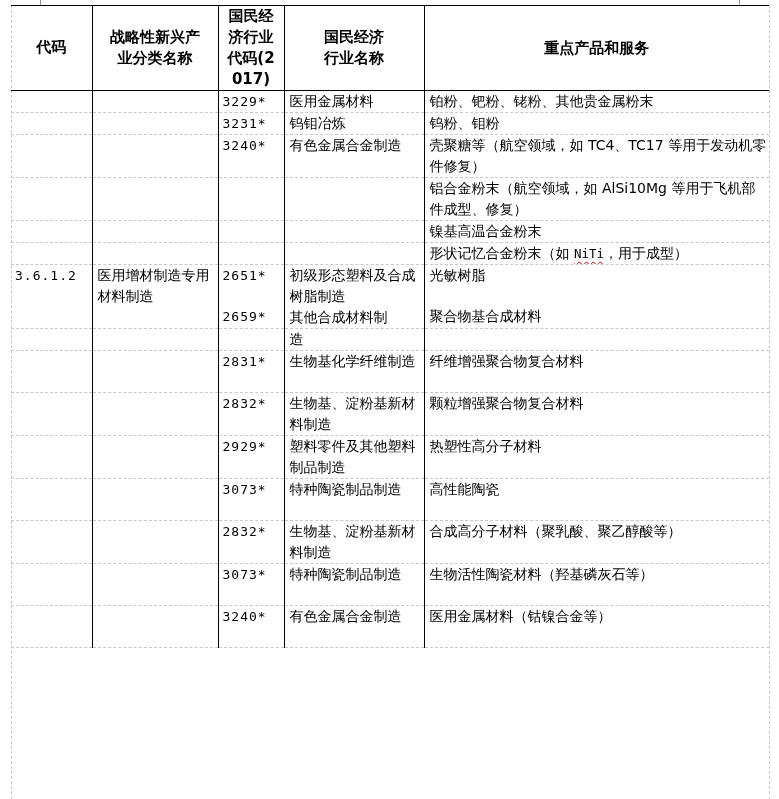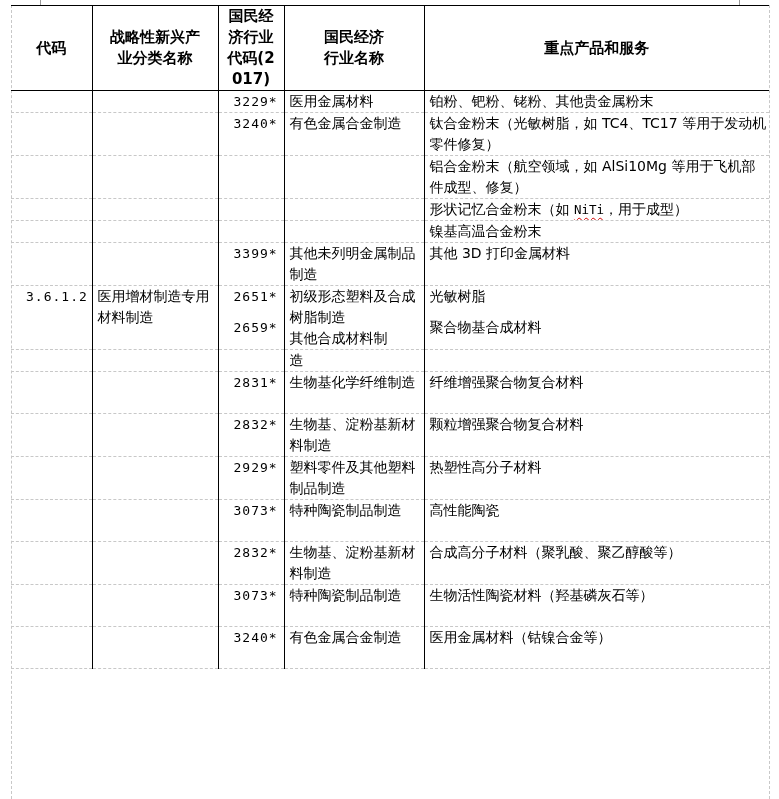--- a/index.html
+++ b/index.html
@@ -8,27 +8,27 @@
   .page { position:absolute; left:0; top:0; width:779px; height:799px; }
   .topmark { position:absolute; left:40px; top:0; width:1px; height:5px; background:#999; }
   .topmark.r { left:739px; }
   .leftdash { position:absolute; left:11px; top:5px; width:0; height:794px; border-left:1px dashed #c8c8c8; }
   .rightdash { position:absolute; left:769px; top:5px; width:0; height:794px; border-left:1px dashed #c8c8c8; }
   table { position:absolute; left:11px; top:5px; border-collapse:collapse; table-layout:fixed; width:758px; }
   td, th { padding:0 0 0 5px; vertical-align:top; font-size:14px; line-height:21px; overflow:hidden;
            border-top:1px dashed #c8c8c8; border-bottom:1px dashed #c8c8c8; word-break:break-all; }
   th { font-weight:bold; text-align:center; vertical-align:middle; padding:0 4px; font-size:15px; line-height:21px;
        border-top:1.5px solid #000; border-bottom:1.5px solid #000; }
-  .c1 { border-left:none; }
+  .c1 { border-left:none;font-family:Liberation Mono, monospace; }
   .c2, .c3, .c4, .c5 { border-left:1.5px solid #000; }
   .c5 { border-right:none; }
-  .code { font-family:"DejaVu Sans Mono", monospace; font-size:13px; letter-spacing:1px; padding-left:15px; }
+  .code { font-family:"DejaVu Sans Mono", monospace; font-size:13px; letter-spacing:1px; padding-left:4px; }
   .wavy { text-decoration: underline wavy #d00000; text-decoration-thickness:1px; text-underline-offset:3px; }
   .lat { font-family:"DejaVu Sans Mono", monospace; font-size:12.5px; }
-  .sub2 { display:block; margin-top:10px; }
+  .sub2 { display:block; margin-top:20px; }
 </style>
 </head>
 <body>
 
 <div class="page">
   <div class="topmark"></div>
   <div class="topmark r"></div>
   <div class="leftdash"></div>
   <div class="rightdash"></div>
 
@@ -50,54 +50,54 @@
       </tr>
     </thead>
     <tbody>
       <tr style="height:21px">
         <td class="c1 code"></td>
         <td class="c2"></td>
         <td class="c3 code">3229*</td>
         <td class="c4">医用金属材料</td>
         <td class="c5">铂粉、钯粉、铑粉、其他贵金属粉末</td>
       </tr>
+      <tr style="height:21px">
+        <td class="c1 code"></td>
+        <td class="c2"></td>
+        <td class="c3 code">3231*</td>
+        <td class="c4">钨钼冶炼</td>
+        <td class="c5">钨粉、钼粉</td>
+      </tr>
       <tr style="height:42px">
         <td class="c1 code"></td>
         <td class="c2"></td>
         <td class="c3 code">3240*</td>
         <td class="c4">有色金属合金制造</td>
-        <td class="c5">钛合金粉末（光敏树脂，如 TC4、TC17 等用于发动机零件修复）</td>
+        <td class="c5">壳聚糖等（航空领域，如 TC4、TC17 等用于发动机零件修复）</td>
       </tr>
       <tr style="height:42px">
         <td class="c1 code"></td>
         <td class="c2"></td>
         <td class="c3 code"></td>
         <td class="c4"></td>
         <td class="c5">铝合金粉末（航空领域，如 AlSi10Mg 等用于飞机部件成型、修复）</td>
       </tr>
       <tr style="height:21px">
         <td class="c1 code"></td>
         <td class="c2"></td>
         <td class="c3 code"></td>
         <td class="c4"></td>
-        <td class="c5"><span>形状记忆合金粉末（如 </span><span class="wavy lat">NiTi</span><span>，用于成型）</span></td>
+        <td class="c5">镍基高温合金粉末</td>
       </tr>
       <tr style="height:21px">
         <td class="c1 code"></td>
         <td class="c2"></td>
         <td class="c3 code"></td>
         <td class="c4"></td>
-        <td class="c5">镍基高温合金粉末</td>
-      </tr>
-      <tr style="height:42px">
-        <td class="c1 code"></td>
-        <td class="c2"></td>
-        <td class="c3 code">3399*</td>
-        <td class="c4">其他未列明金属制品制造</td>
-        <td class="c5">其他 3D 打印金属材料</td>
+        <td class="c5"><span>形状记忆合金粉末（如 </span><span class="wavy lat">NiTi</span><span>，用于成型）</span></td>
       </tr>
       <tr style="height:62px">
         <td class="c1 code">3.6.1.2</td>
         <td class="c2">医用增材制造专用材料制造</td>
         <td class="c3 code"><span>2651*</span><span class="sub2">2659*</span></td>
         <td class="c4"><span>初级形态塑料及合成树脂制造</span><br><span>其他合成材料制</span></td>
         <td class="c5"><span>光敏树脂</span><span class="sub2">聚合物基合成材料</span></td>
       </tr>
       <tr style="height:21px">
         <td class="c1 code"></td>

